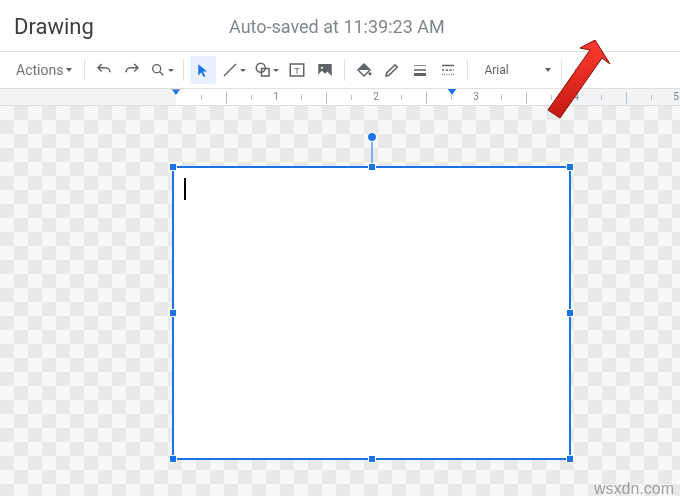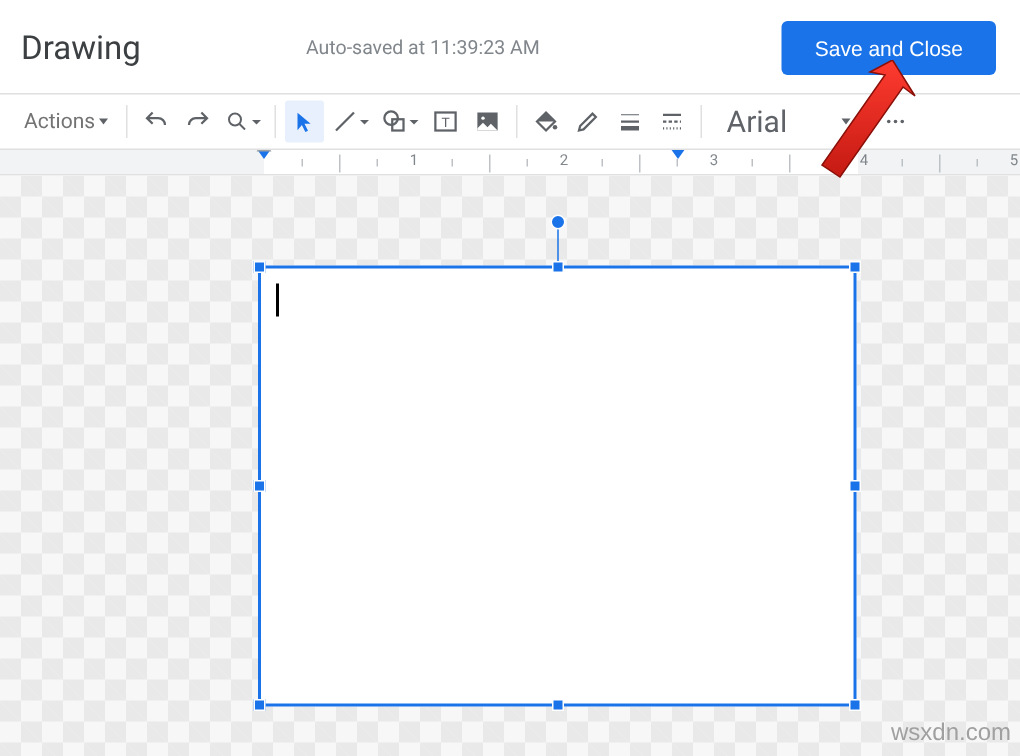--- a/index.html
+++ b/index.html
@@ -17,25 +17,25 @@
     padding: 14px 16px 12px 14px;
     position: relative;
   }
   .title {
     font-size: 22px;
     color: #3c4043;
     font-weight: 400;
   }
   .autosave {
     color: #80868b;
-    font-size: 13px;
+    font-size: 18px;
     margin-left: auto;
     margin-right: auto;
     position: absolute;
-    left: 204px;
+    left: 229px;
   }
   .save-btn {
     margin-left: auto;
     background: #1a73e8;
     color: #fff;
     border: none;
     border-radius: 4px;
     padding: 10px 22px;
     font-size: 14px;
     font-weight: 500;
@@ -87,21 +87,21 @@
     border-top: 4px solid #5f6368;
   }
   .caret.sm { border-left-width:3px; border-right-width:3px; border-top-width:3px; }
   .font-box {
     display:flex; align-items:center;
     padding: 0 4px 0 10px;
     height:28px;
     cursor:pointer;
     gap: 36px;
     color:#5f6368;
-    font-size:20px;
+    font-size:12px;
   }
   
   .ruler {
     height: 18px;
     background: #fff;
     position: relative;
     border-top: 1px solid #e0e0e0;
     border-bottom: 1px solid #e0e0e0;
     overflow:hidden;
     font-size:10px;
@@ -197,21 +197,20 @@
     color:#a0a0a0;
     font-family: Arial, sans-serif;
   }
 </style>
 </head>
 <body>
 
 <div class="header">
   <div class="title">Drawing</div>
   <div class="autosave">Auto-saved at 11:39:23 AM</div>
-  <button class="save-btn">Save and Close</button>
 </div>
 
 <div class="divider"></div>
 
 <div class="toolbar">
   <div class="actions-btn">
     <span>Actions</span>
     <span class="caret"></span>
   </div>
   <div class="tb-sep"></div>

